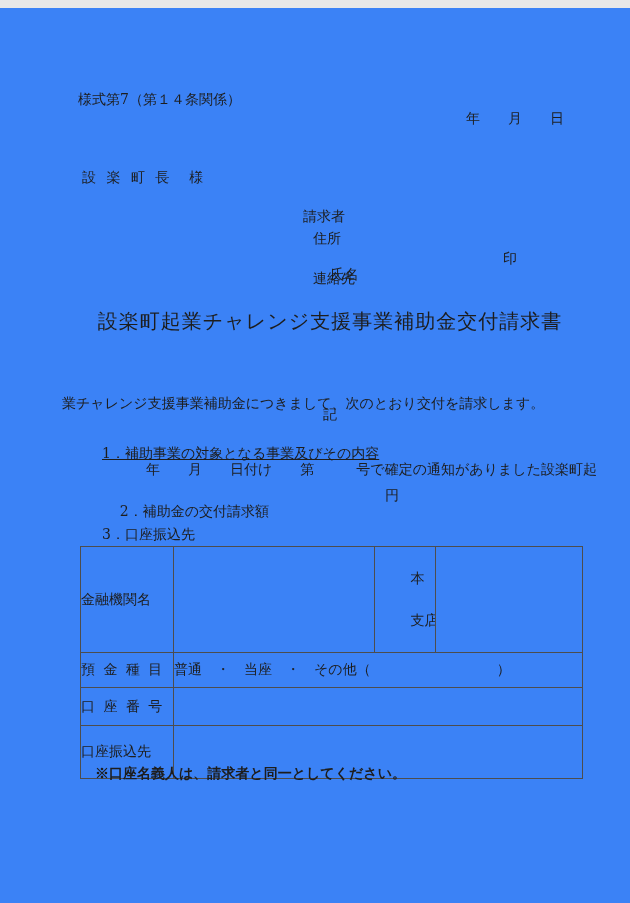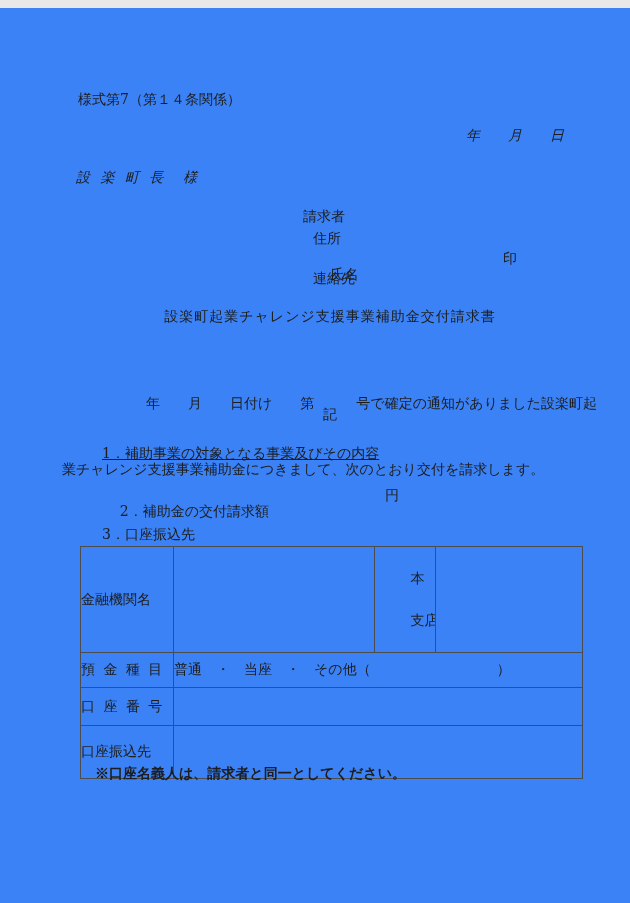--- a/index.html
+++ b/index.html
@@ -4,21 +4,21 @@
 <style>
   html,body{margin:0;padding:0;background:#e8e8e8;}
   .page{
     position:relative;width:630px;height:903px;margin:8px auto;
     background:#3b82f6;color:#1d1d1d;
     font-family:"DejaVu Serif","Liberation Serif",serif;
     font-size:14px;overflow:hidden;
   }
   .abs{position:absolute;white-space:pre;}
   .center-line{position:absolute;left:30px;width:600px;text-align:center;white-space:pre;}
-  .title{font-size:14px;letter-spacing:1px;}
+  .title{font-size:20px;letter-spacing:1px;}
   .addressee{letter-spacing:3px;}
   .bodytext{line-height:22px;}
   table.bank{
     position:absolute;left:80px;top:538px;width:502px;
     border-collapse:collapse;table-layout:fixed;
   }
   table.bank td{
     border:1px solid #4d4d4d;padding:0;font-size:14px;
     vertical-align:middle;white-space:pre;overflow:hidden;
   }
@@ -34,40 +34,40 @@
   .yen{position:absolute;left:283px;top:0;}
   .itemline{position:absolute;white-space:pre;}
 </style>
 </head>
 <body>
 
 <div class="page">
 
   <div class="abs" style="left:78px;top:83px;">様式第7（第１４条関係）</div>
 
-  <div class="abs" style="left:466px;top:119px;font-style:italic;">年　　月　　日</div>
+  <div class="abs" style="left:466px;top:102px;">年　　月　　日</div>
 
-  <div class="abs addressee" style="left:76px;top:161px;font-style:italic;">設 楽 町 長　様</div>
+  <div class="abs addressee" style="left:82px;top:161px;">設 楽 町 長　様</div>
 
   <div class="abs" style="left:303px;top:200px;">請求者</div>
 
   <div class="abs" style="left:313px;top:222px;">住所</div>
 
   <div class="abs" style="left:313px;top:242px;width:250px;">
     <span>氏名</span>
     <span class="seal">印</span>
   </div>
 
   <div class="abs" style="left:313px;top:262px;">連絡先</div>
 
   <div class="center-line title" style="top:300px;">設楽町起業チャレンジ支援事業補助金交付請求書</div>
 
   <div class="abs bodytext" style="left:62px;top:340px;">
+    <div>業チャレンジ支援事業補助金につきまして、次のとおり交付を請求します。</div>
     <div>　　　　　　年　　月　　日付け　　第　　　号で確定の通知がありました設楽町起</div>
-    <div>業チャレンジ支援事業補助金につきまして、次のとおり交付を請求します。</div>
   </div>
 
   <div class="center-line" style="top:398px;">記</div>
 
   <div class="itemline" style="left:102px;top:437px;text-decoration:underline;">1．補助事業の対象となる事業及びその内容</div>
 
   <div class="itemline" style="left:102px;top:479px;width:320px;">
     <span>2．補助金の交付請求額</span>
     <span class="yen">円</span>
   </div>

